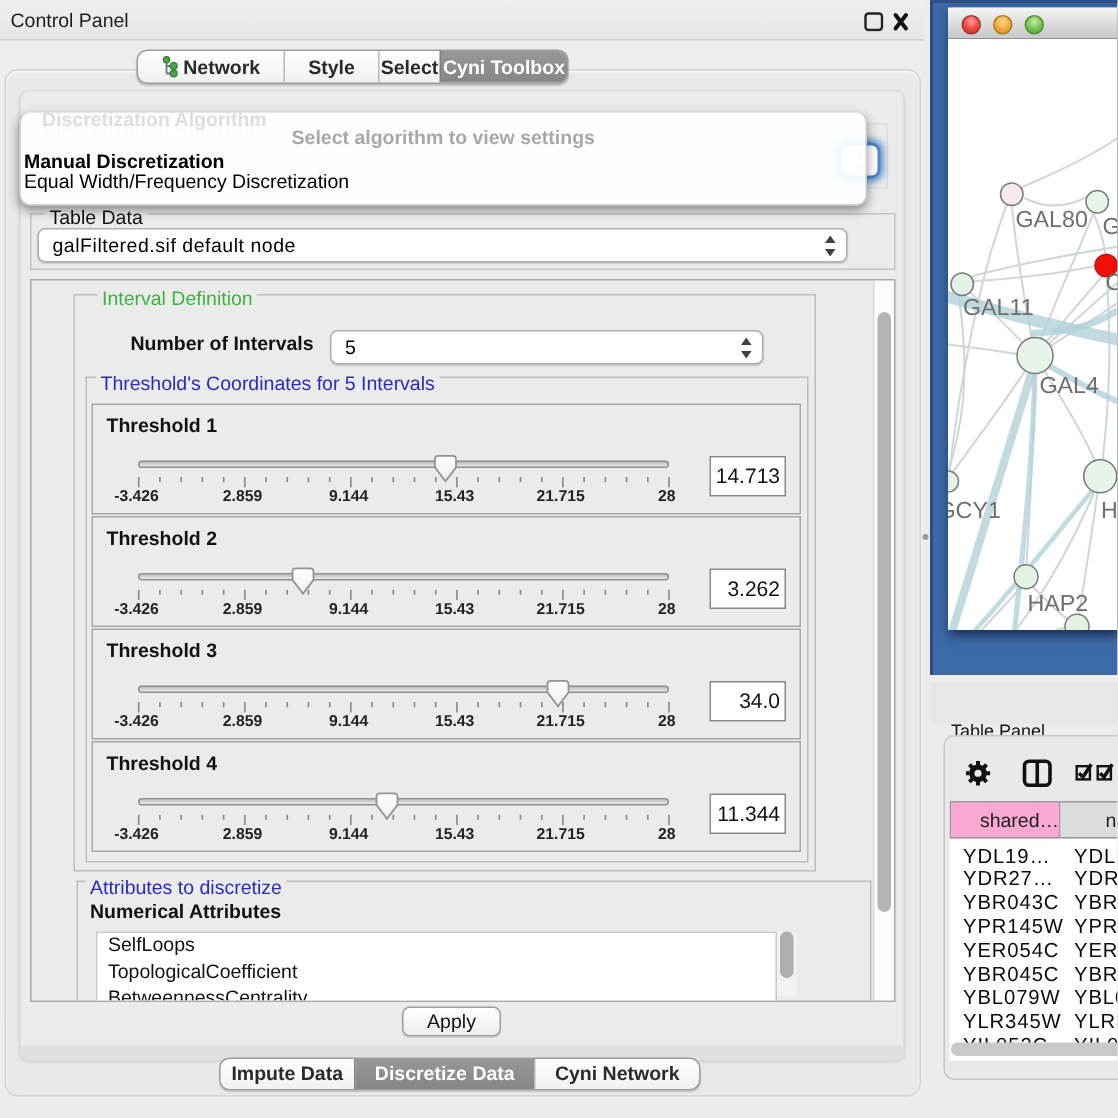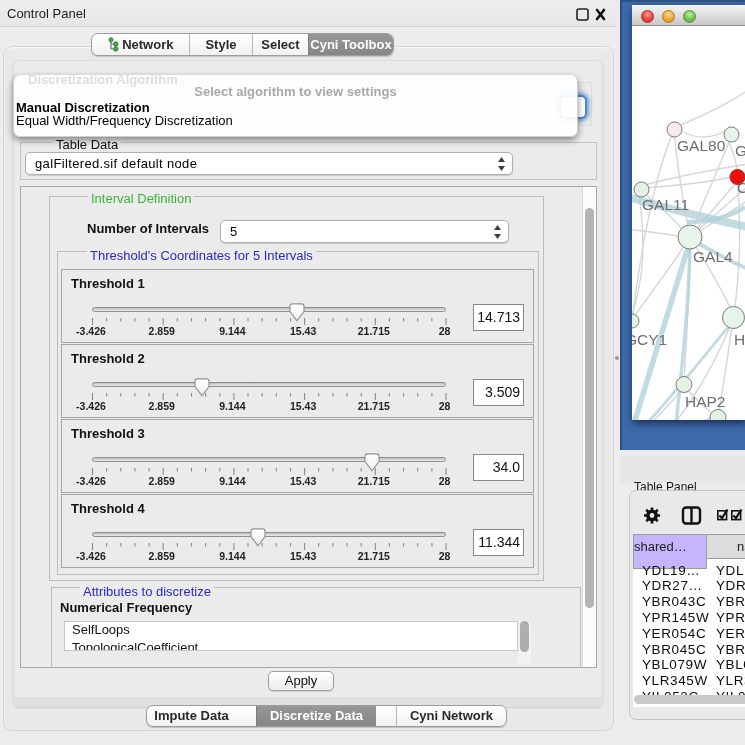--- a/index.html
+++ b/index.html
@@ -23,26 +23,26 @@
     box-shadow: 0 1px 2px rgba(0,0,0,.12); }
 
   
   .seg { position:absolute; display:flex; border:1px solid #9d9d9d; border-radius:7px;
     background:linear-gradient(#ffffff,#f1f1f1); box-shadow:0 1px 1px rgba(0,0,0,.18); overflow:hidden; }
   .seg .s { line-height:21px; font-size:13px; font-weight:bold; color:#2a2a2a; border-left:1px solid #b8b8b8; white-space:nowrap; text-align:center; }
   .seg .s:first-child { border-left:none; }
   .seg .s.sel { background:linear-gradient(#979797,#868686); color:#fff; border-left-color:#7e7e7e; }
 
   #toptabs { left:91px; top:33px; height:23px; }
-  #bottabs { left:146px; top:705px; height:22px;gap:20px; }
+  #bottabs { left:146px; top:705px; height:22px; }
   #bottabs .s { line-height:20px; }
 
   
   .tb { position:absolute; border:1px solid #bfbfbf; }
-  .tb .lab { position:absolute; top:-6px; left:8px; background:#ebebeb; padding:0 3px; font-size:13px;margin-left:23px; }
+  .tb .lab { position:absolute; top:-6px; left:8px; background:#ebebeb; padding:0 3px; font-size:13px; }
 
   
   .combo { position:absolute; background:#ffffff; border:1px solid #b0b0b0; border-radius:5px;
     box-shadow:0 1px 1px rgba(0,0,0,.15); font-size:13px; color:#000; }
   .combo .tx { position:absolute; left:9px; top:0; line-height:22px; letter-spacing:0.35px; }
   .combo .stp { position:absolute; right:5px; top:0; width:10px; height:100%; }
   .combo .stp svg { position:absolute; top:50%; left:0; margin-top:-7px; }
 
   
   #scrollpane { position:absolute; left:20px; top:186px; width:577px; height:482px;
@@ -55,21 +55,21 @@
   .thbox .tt { position:absolute; left:9px; top:6px; font-weight:bold; font-size:13px; color:#111; }
   .thbox .track { position:absolute; left:30px; top:37px; width:354px; height:5px;
     background:linear-gradient(#bdbdbd,#ebebeb); border:1px solid #8e8e8e; border-radius:3px; }
   .thbox .vals { position:absolute; left:411px; top:34px; width:51px; height:27px; background:#fff;
     border:1px solid #888; font-size:14px; text-align:right; line-height:25px; padding-right:3px; }
   .thbox svg.ticks { position:absolute; left:0; top:48px; }
   .thbox .tl { position:absolute; top:55px; font-size:10.5px; font-weight:bold; color:#222; width:60px; text-align:center; margin-left:-31.5px; }
   .thumb { position:absolute; top:33px; width:16px; height:19px; margin-left:-8px; }
 
   
-  #attrlist { position:absolute; left:43px; top:434px; width:454px; height:30px; background:#fff; overflow:hidden;
+  #attrlist { position:absolute; left:43px; top:434px; width:454px; height:47px; background:#fff; overflow:hidden;
     border:1px solid #c9c9c9; font-size:13px; }
   #attrlist div { height:17.7px; line-height:15.5px; padding:0 0 0 7px; }
   #alsb { position:absolute; left:497px; top:434px; width:13px; height:43px; background:#f2f2f2; }
   #alsb .th { position:absolute; left:2px; top:0px; width:9px; height:31px; background:#aeaeae; border-radius:5px; }
 
   
   #applybtn { position:absolute; left:268px; top:671px; width:66px; height:20px;
     background:linear-gradient(#ffffff,#ededed); border:1px solid #9e9e9e; border-radius:5px;
     text-align:center; line-height:18px; font-size:13px; color:#111; box-shadow:0 1px 1px rgba(0,0,0,.12);}
 
@@ -88,22 +88,22 @@
     box-shadow:1px 3px 7px rgba(0,0,25,.6);padding-left:44px; }
   #mactb { position:absolute; left:0; top:0; width:113px; height:21px; border-radius:4px 0 0 0;
     background:linear-gradient(#f5f5f5,#c8c8c8); border-bottom:1px solid #8e8e8e; }
   .light { position:absolute; top:4.5px; width:13px; height:13px; border-radius:50%; }
 
   #tpbar { position:absolute; left:620px; top:455px; width:125px; height:28px; background:#e7e7e7; }
   #tpbar .t { position:absolute; left:14px; top:25px; font-size:12px; color:#161616; }
   #tpanel { position:absolute; left:629px; top:490px; width:130px; height:230px; background:#e9e9e9;
     border:1px solid #c6c6c6; border-radius:7px; }
   #ttable { position:absolute; left:633px; top:534px; width:112px; height:173px; background:#fff; overflow:hidden; }
-  #thead1 { position:absolute; left:0px; top:0px; width:74px; height:35px; background:#c4b5fd;
-    border:1px solid #9a9a9a; text-align:left; line-height:24px; font-size:13px; color:#222; }
+  #thead1 { position:absolute; left:0px; top:0px; width:74px; height:25px; background:#f9a8d4;
+    border:1px solid #9a9a9a; text-align:right; line-height:24px; font-size:13px; color:#222; }
   #thead2 { position:absolute; left:74px; top:0px; width:60px; height:25px; background:#dcdcdc;
     border:1px solid #9a9a9a; border-left:none; line-height:24px; font-size:13px; color:#222; padding-left:30px; }
   .trow { position:absolute; font-size:13.5px; color:#0c0c0c; white-space:nowrap; letter-spacing:0.6px; }
   #hsb { position:absolute; left:634px; top:695px; width:115px; height:9px; background:#c9c9c9; border-radius:5px; }
 
 </style>
 </head>
 <body>
 
 <div id="cpwin"></div>
@@ -119,38 +119,38 @@
 <div id="innerpane"></div>
 
 <div class="seg" id="toptabs">
   <div class="s" style="width:97px"><svg width="11" height="15" viewBox="0 0 11 15" style="vertical-align:-3px">
         <path d="M3 3 L3 12 M3 7 L7.5 7 M3 12 L7.5 12" stroke="#6a7580" stroke-width="1.2" fill="none"></path>
         <circle cx="3" cy="2.8" r="2.1" fill="#4fa24f" stroke="#2f7d32" stroke-width="0.8"></circle>
         <circle cx="7.8" cy="7" r="2.3" fill="#4fa24f" stroke="#2f7d32" stroke-width="0.8"></circle>
         <circle cx="7.8" cy="12" r="2.3" fill="#4fa24f" stroke="#2f7d32" stroke-width="0.8"></circle>
       </svg> Network</div>
   <div class="s" style="width:63px">Style</div>
-  <div class="s" style="width:56px">Select</div>
+  <div class="s" style="width:41px">Select</div>
   <div class="s sel" style="width:85px">Cyni Toolbox</div>
 </div>
 
 <div class="tb" style="left:20px;top:82px;width:572px;height:44px;border-color:#dcdcdc">
   <div class="lab" style="color:#bdbdbd;font-weight:bold;left:4px">Discretization Algorithm</div>
 </div>
 <div class="abs" style="left:559px;top:95px;width:28px;height:24px;background:#fff;border:2px solid #4f86c7;border-radius:6px;box-shadow:0 0 4px 2px rgba(80,140,205,.85)">
   <svg width="9" height="14" viewBox="0 0 9 14" style="position:absolute;left:8px;top:3px">
       <path d="M4.5 0 L8 5 L1 5 Z" fill="#c8c8c8"></path>
       <path d="M4.5 14 L8 9 L1 9 Z" fill="#c8c8c8"></path>
     </svg>
 </div>
 
 <div class="tb" style="left:20px;top:142px;width:577px;height:38px;border-color:#c4c4c4">
   <div class="lab" style="left:9px">Table Data</div>
 </div>
-<div class="combo" style="left:25px;top:152px;width:488px;height:23px">
+<div class="combo" style="left:25px;top:152px;width:540px;height:23px">
   <div class="tx">galFiltered.sif default node</div>
   <div class="stp">
       <svg width="9" height="14" viewBox="0 0 9 14">
         <path d="M4.5 0 L8 5 L1 5 Z" fill="#3f3f3f"></path>
         <path d="M4.5 14 L8 9 L1 9 Z" fill="#3f3f3f"></path>
       </svg>
     </div>
 </div>
 
 <div id="scrollpane">
@@ -252,21 +252,21 @@
         <line x1="355.7" y1="0" x2="355.7" y2="3.5" stroke="#8a8a8a" stroke-width="1.1"></line>
         <line x1="369.9" y1="0" x2="369.9" y2="3.5" stroke="#8a8a8a" stroke-width="1.1"></line>
         <line x1="384.0" y1="0" x2="384.0" y2="7" stroke="#8a8a8a" stroke-width="1.1"></line>
       </svg>
       <div class="tl" style="left:30.5px">-3.426</div>
       <div class="tl" style="left:101.2px">2.859</div>
       <div class="tl" style="left:171.9px">9.144</div>
       <div class="tl" style="left:242.6px">15.43</div>
       <div class="tl" style="left:313.3px">21.715</div>
       <div class="tl" style="left:384.0px">28</div>
-    <div class="vals">3.509</div>
+    <div class="vals">3.262</div>
     <div class="thumb" style="left:140px"><svg width="16" height="19" viewBox="0 0 16 19">
           <path d="M1 3.2 Q1 0.9 3.3 0.9 L12.7 0.9 Q15 0.9 15 3.2 L15 8.6 L8 17.8 L1 8.6 Z" fill="url(#thg)" stroke="#939393" stroke-width="1.2"></path>
         </svg></div>
   </div>
   <div class="thbox" style="top:232px">
     <div class="tt">Threshold 3</div>
     <div class="track"></div>
     <svg class="ticks" width="473" height="8">
         <line x1="30.5" y1="0" x2="30.5" y2="7" stroke="#8a8a8a" stroke-width="1.1"></line>
         <line x1="44.6" y1="0" x2="44.6" y2="3.5" stroke="#8a8a8a" stroke-width="1.1"></line>
@@ -345,21 +345,21 @@
       <div class="tl" style="left:384.0px">28</div>
     <div class="vals">11.344</div>
     <div class="thumb" style="left:196px"><svg width="16" height="19" viewBox="0 0 16 19">
           <path d="M1 3.2 Q1 0.9 3.3 0.9 L12.7 0.9 Q15 0.9 15 3.2 L15 8.6 L8 17.8 L1 8.6 Z" fill="url(#thg)" stroke="#939393" stroke-width="1.2"></path>
         </svg></div>
   </div>
 
   <div class="tb" style="left:30px;top:400px;width:530px;height:95px;border-color:#bdbdbd">
     <div class="lab" style="color:#2a2ac0;left:5px;top:-4px">Attributes to discretize</div>
   </div>
-  <div class="abs" style="left:39px;top:413px;font-weight:bold;font-size:13px">Numerical Frequency</div>
+  <div class="abs" style="left:39px;top:413px;font-weight:bold;font-size:13px">Numerical Attributes</div>
   <div id="attrlist">
     <div>SelfLoops</div>
     <div>TopologicalCoefficient</div>
     <div>BetweennessCentrality</div>
   </div>
   <div id="alsb">
       <div class="th"></div>
     </div>
 
   <div id="vsb">

